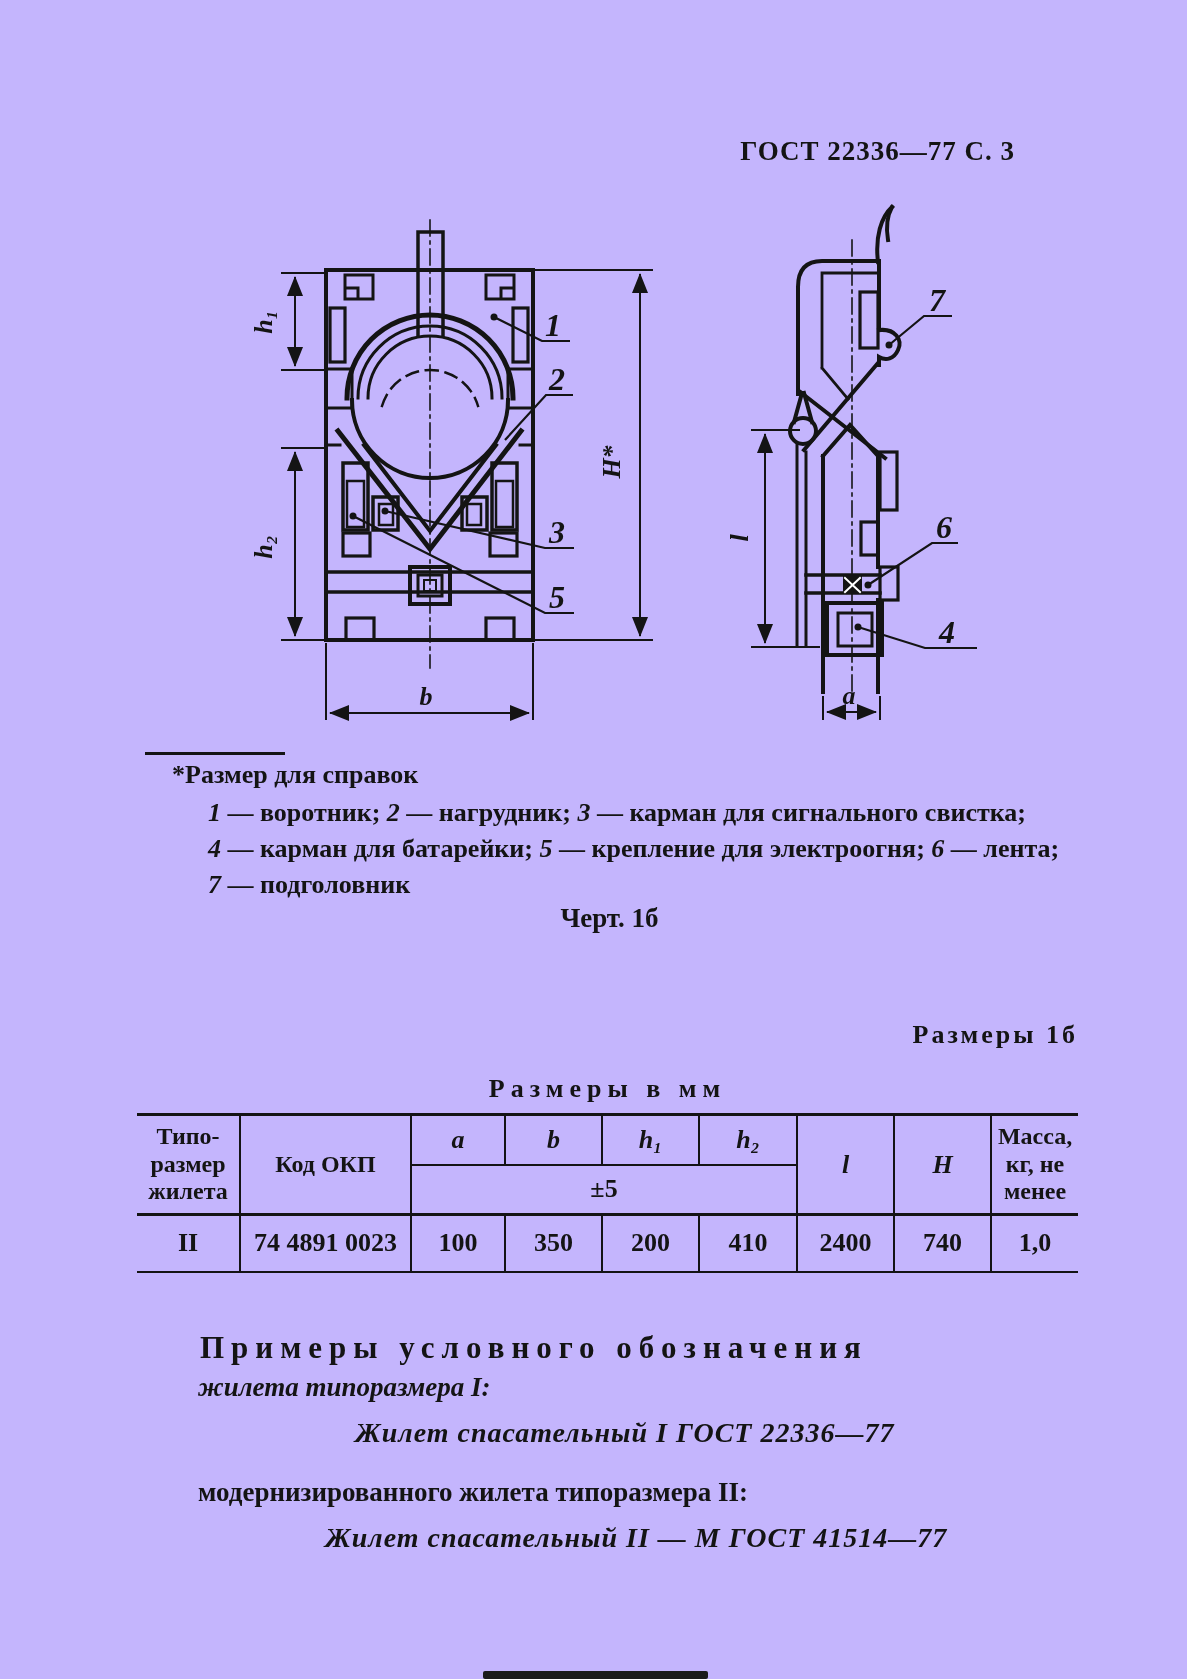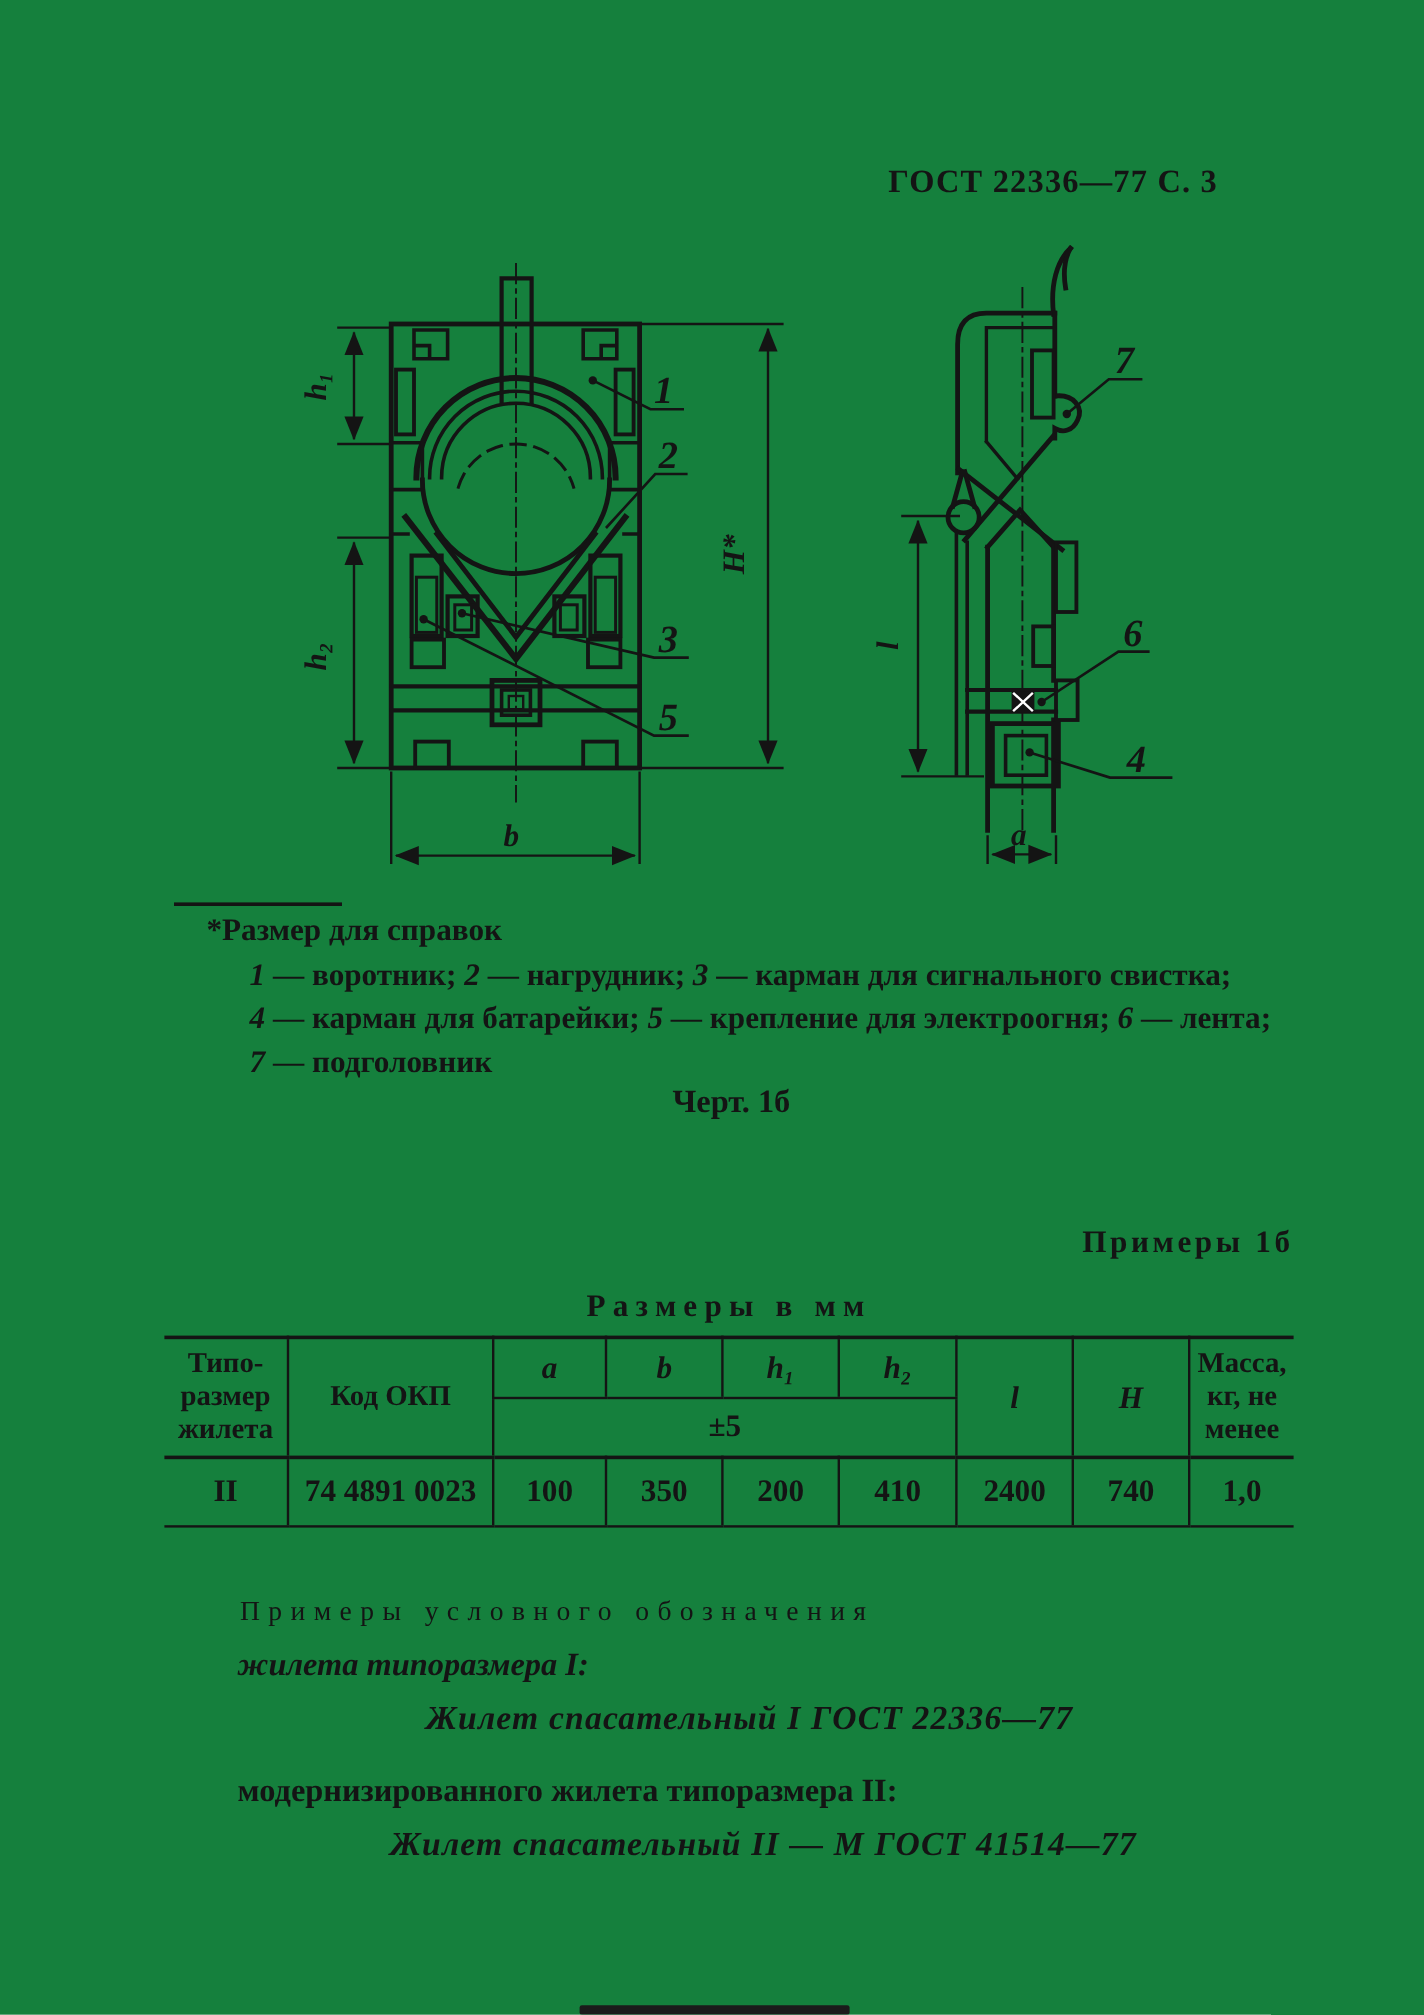--- a/index.html
+++ b/index.html
@@ -1,20 +1,20 @@
 <!DOCTYPE html>
 <html><head>
 <meta charset="utf-8">
 <style>
   html,body{margin:0;padding:0;background:#e8e8e4;}
   #page{
     position:relative;
     width:1187px;height:1679px;
     margin:0 auto;
-    background:#15803d;
+    background:#c4b5fd;
     font-family:"Liberation Serif","DejaVu Serif",serif;
     color:#141414;
     overflow:hidden;
   }
   .abs{position:absolute;white-space:nowrap;}
   
   #gost-header{top:136px;left:0;width:1015px;text-align:right;font-size:27px;font-weight:bold;letter-spacing:1px;}
   
   #fig-svg{position:absolute;top:0;left:0;}
   
@@ -37,21 +37,21 @@
     font-size:24px;font-weight:bold;
   }
   #dims-table td{border:0 solid #141414;text-align:center;vertical-align:middle;padding:2px 4px;line-height:1.14;}
   #dims-table .vl{border-left:2px solid #141414;}
   #dims-table .sub{border-bottom:2px solid #141414;}
   #dims-table .hb{border-bottom:3px solid #141414;}
   #dims-table .db{border-bottom:2px solid #141414;}
   #dims-table .lett{font-style:italic;font-size:26px;}
   #dims-table .val{font-size:26px;}
   
-  #ex-intro1{top:1330px;left:200px;font-size:23px;font-weight:normal;letter-spacing:7px;}
+  #ex-intro1{top:1330px;left:200px;font-size:31px;font-weight:bold;letter-spacing:7px;}
   #ex-intro2{top:1372px;left:198px;font-size:27px;font-weight:bold;font-style:italic;}
   #ex-line1{top:1417px;left:355px;font-size:28px;font-weight:bold;font-style:italic;letter-spacing:1px;}
   #ex-intro3{top:1477px;left:198px;font-size:27px;font-weight:bold;}
   #ex-line2{top:1522px;left:325px;font-size:28px;font-weight:bold;font-style:italic;letter-spacing:1px;}
   #scan-artifact{top:1671px;left:483px;width:225px;height:8px;background:#1b1b1b;border-radius:2px;}
 </style>
 </head>
 <body>
 
 <div id="page">
@@ -209,21 +209,21 @@
 
   <div id="foot-rule" class="abs"></div>
   <div id="footnote" class="abs">*Размер для справок</div>
 
   <div id="legend-1" class="abs legend-line"><span class="num">1</span><span> — воротник; </span><span class="num">2</span><span> — нагрудник; </span><span class="num">3</span><span> — карман для сигнального свистка;</span></div>
   <div id="legend-2" class="abs legend-line"><span class="num">4</span><span> — карман для батарейки; </span><span class="num">5</span><span> — крепление для электроогня; </span><span class="num">6</span><span> — лента;</span></div>
   <div id="legend-3" class="abs legend-line"><span class="num">7</span><span> — подголовник</span></div>
 
   <div id="fig-caption" class="abs">Черт. 1б</div>
 
-  <div id="table-label" class="abs">Примеры 1б</div>
+  <div id="table-label" class="abs">Размеры 1б</div>
   <div id="table-units" class="abs">Размеры в мм</div>
 
   <table id="dims-table">
     <colgroup>
       <col style="width:103px">
         <col style="width:171px">
       <col style="width:94px">
         <col style="width:97px">
         <col style="width:97px">
         <col style="width:98px">

